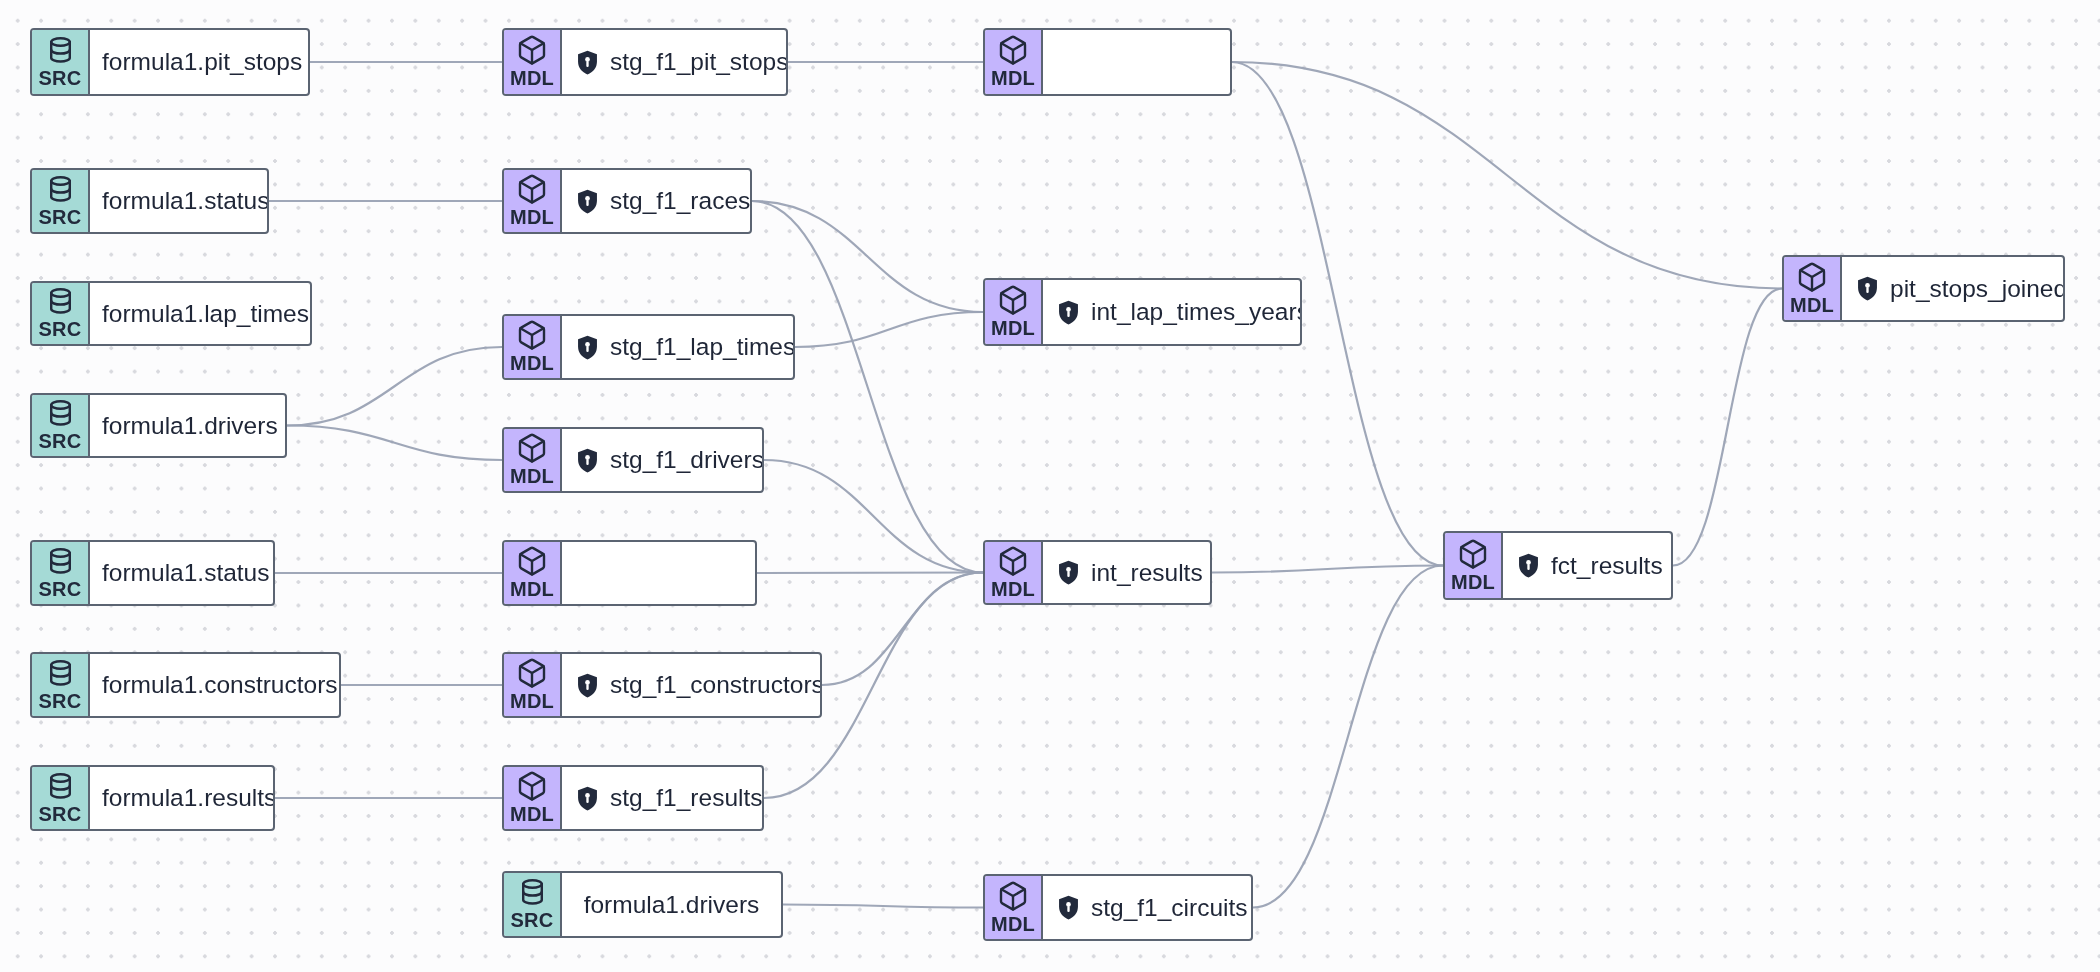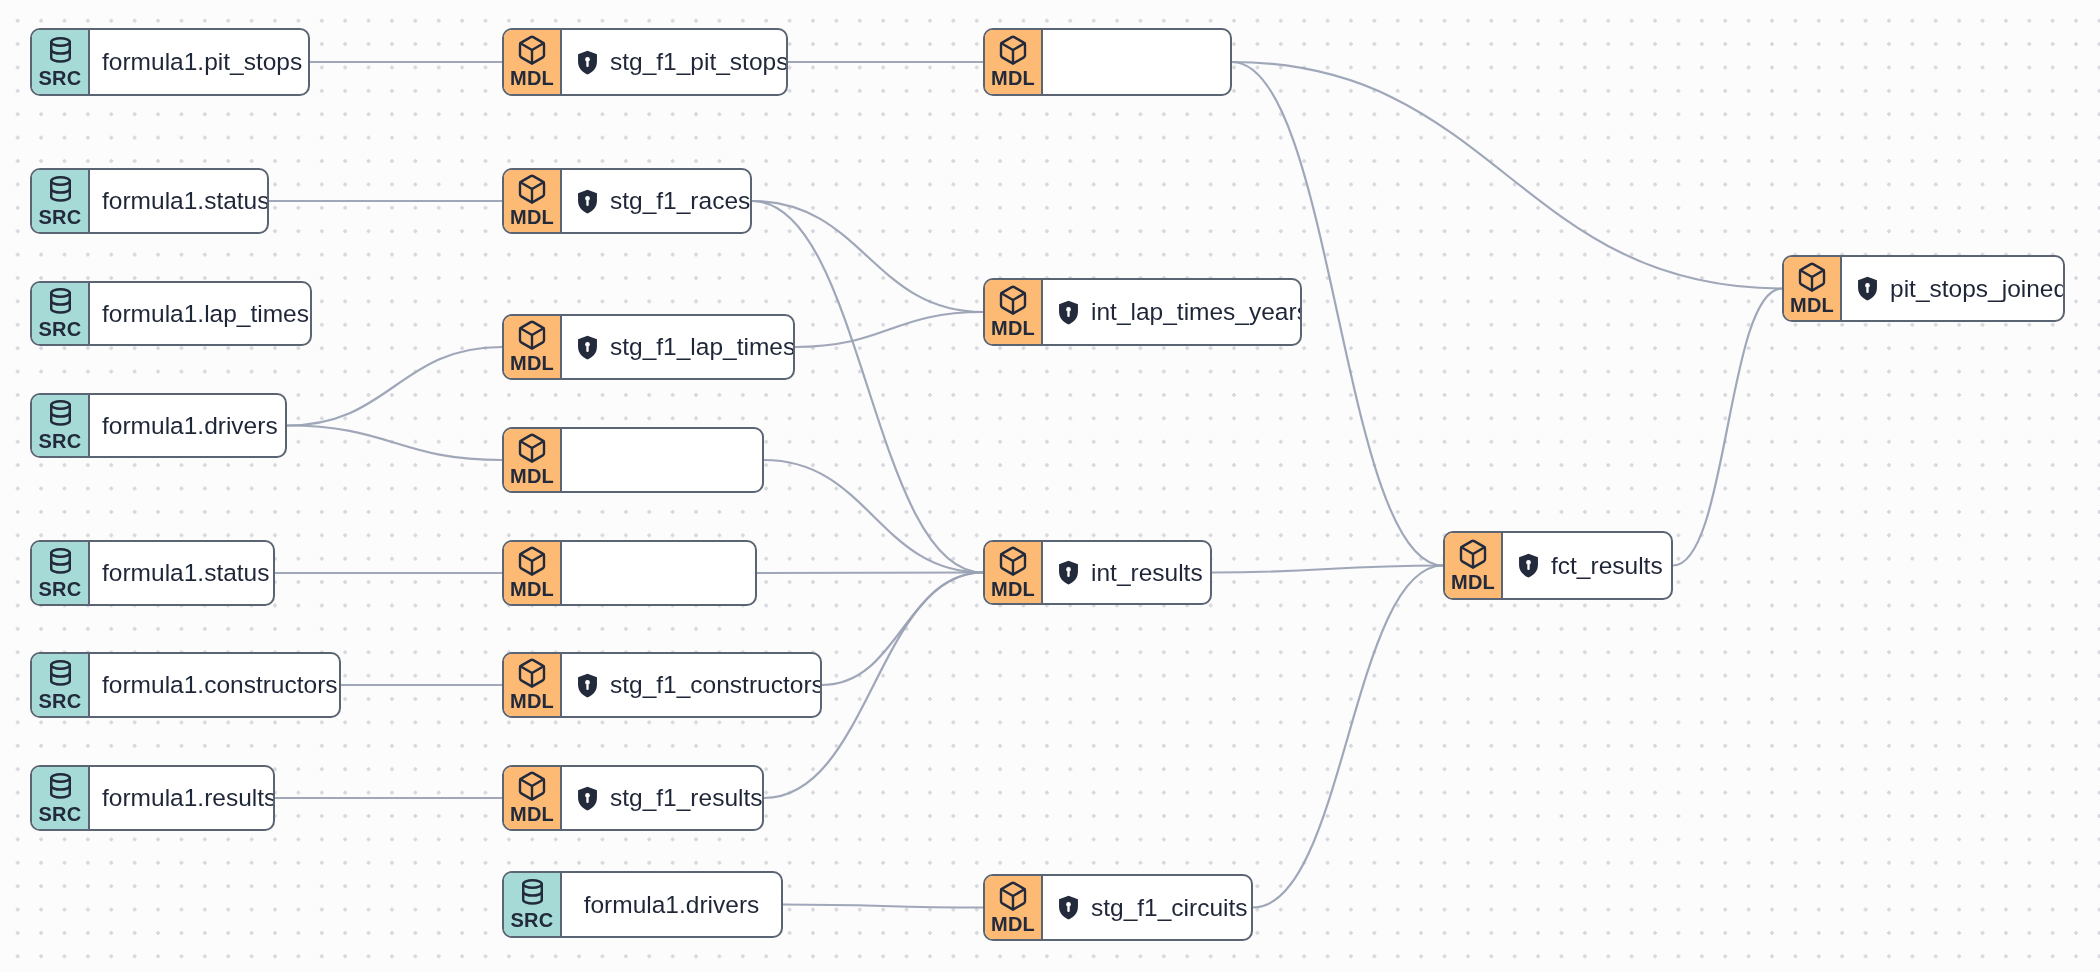--- a/index.html
+++ b/index.html
@@ -29,40 +29,40 @@
     stroke-width: 2.2;
     stroke-linecap: round;
     opacity: 0.95;
   }
   .node {
     position: absolute;
     display: flex;
     box-sizing: border-box;
     background: #ffffff;
     border: 2.5px solid #5b6472;
-    border-radius: 10px;
+    border-radius: 4px;
     overflow: hidden;
     cursor: pointer;
   }
   .badge {
     flex: none;
     width: 56px;
     display: flex;
     flex-direction: column;
     align-items: center;
     justify-content: center;
     gap: 1px;
     border-right: 2.5px solid #5b6472;
     font-size: 20px;
     font-weight: 600;
     color: #222a3c;
     letter-spacing: 0.2px;
   }
   .badge.src { background: #a5dad6; }
-  .badge.mdl { background: #fdba74; }
+  .badge.mdl { background: #c4b5fd; }
   .badge svg { display: block; }
   .nbody {
     flex: 1;
     display: flex;
     align-items: center;
     justify-content: center;
     gap: 9px;
     padding: 0 12px;
     white-space: nowrap;
     font-size: 24.5px;
@@ -262,20 +262,30 @@
         <div class="badge mdl">
           <span>
             <svg width="32" height="32" viewBox="0 0 24 24" fill="none" stroke="#222a3c" stroke-width="1.8" stroke-linecap="round" stroke-linejoin="round">
               <path d="M21 16V8a1.8 1.8 0 0 0-.9-1.56l-7.2-4.1a1.8 1.8 0 0 0-1.8 0l-7.2 4.1A1.8 1.8 0 0 0 3 8v8a1.8 1.8 0 0 0 .9 1.56l7.2 4.1a1.8 1.8 0 0 0 1.8 0l7.2-4.1A1.8 1.8 0 0 0 21 16z"></path>
               <polyline points="3.3 6.9 12 12 20.7 6.9"></polyline>
               <line x1="12" y1="22.1" x2="12" y2="12"></line>
             </svg>
           </span>
           <span>MDL</span>
         </div>
+        <div class="nbody">
+          <span class="shield">
+            <svg width="27" height="27" viewBox="0 0 24 24">
+              <path fill="#222a3c" d="M12 1.6 20.4 4.7 V11.2 C20.4 16.9 17 20.5 12 22.7 C7 20.5 3.6 16.9 3.6 11.2 V4.7 Z"></path>
+              <circle cx="12" cy="9.3" r="2.1" fill="#ffffff"></circle>
+              <rect x="10.95" y="10.6" width="2.1" height="5.4" rx="1" fill="#ffffff"></rect>
+            </svg>
+          </span>
+          <span>stg_f1_drivers</span>
+        </div>
       </div>
       <div class="node" style="left: 30px; top: 540px; width: 245px; height: 66px;">
         <div class="badge src">
           <span>
             <svg width="31" height="31" viewBox="0 0 24 24" fill="none" stroke="#222a3c" stroke-width="1.9" stroke-linecap="round" stroke-linejoin="round">
               <ellipse cx="12" cy="5.4" rx="7.2" ry="2.9"></ellipse>
               <path d="M4.8 5.4v6.1c0 1.6 3.22 2.9 7.2 2.9s7.2-1.3 7.2-2.9V5.4"></path>
               <path d="M4.8 11.5v6.1c0 1.6 3.22 2.9 7.2 2.9s7.2-1.3 7.2-2.9v-6.1"></path>
             </svg>
           </span>

